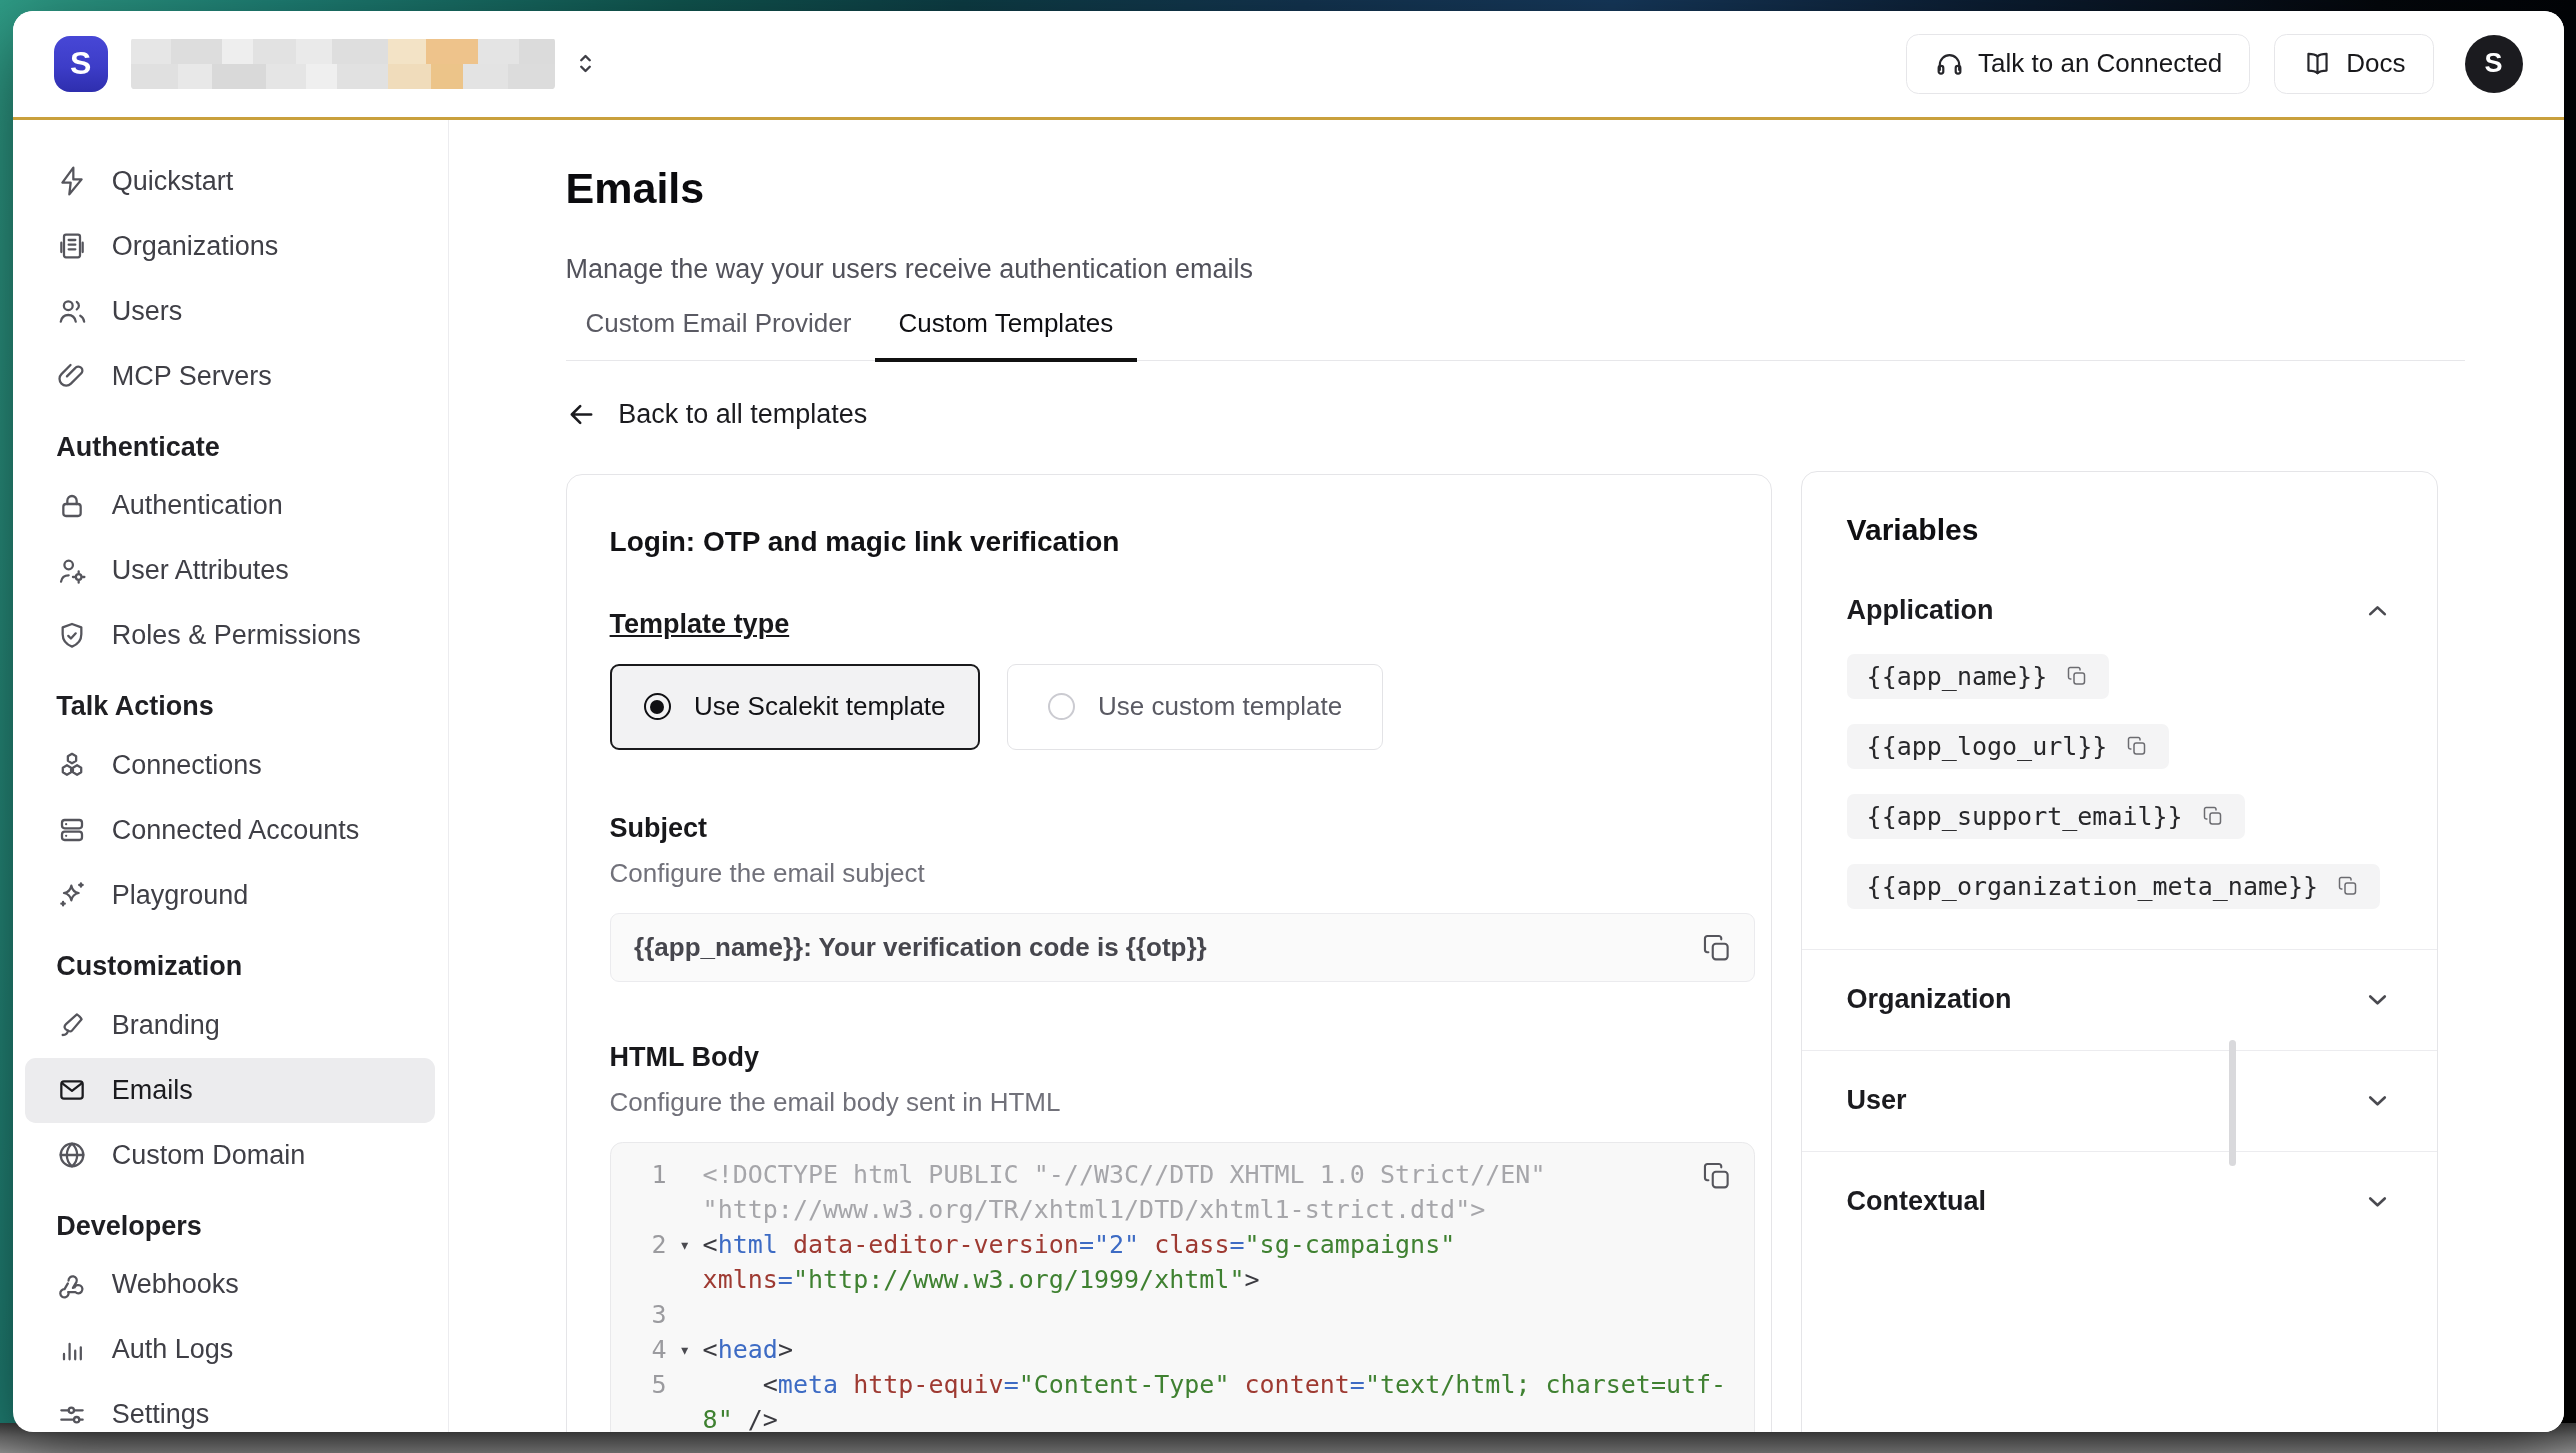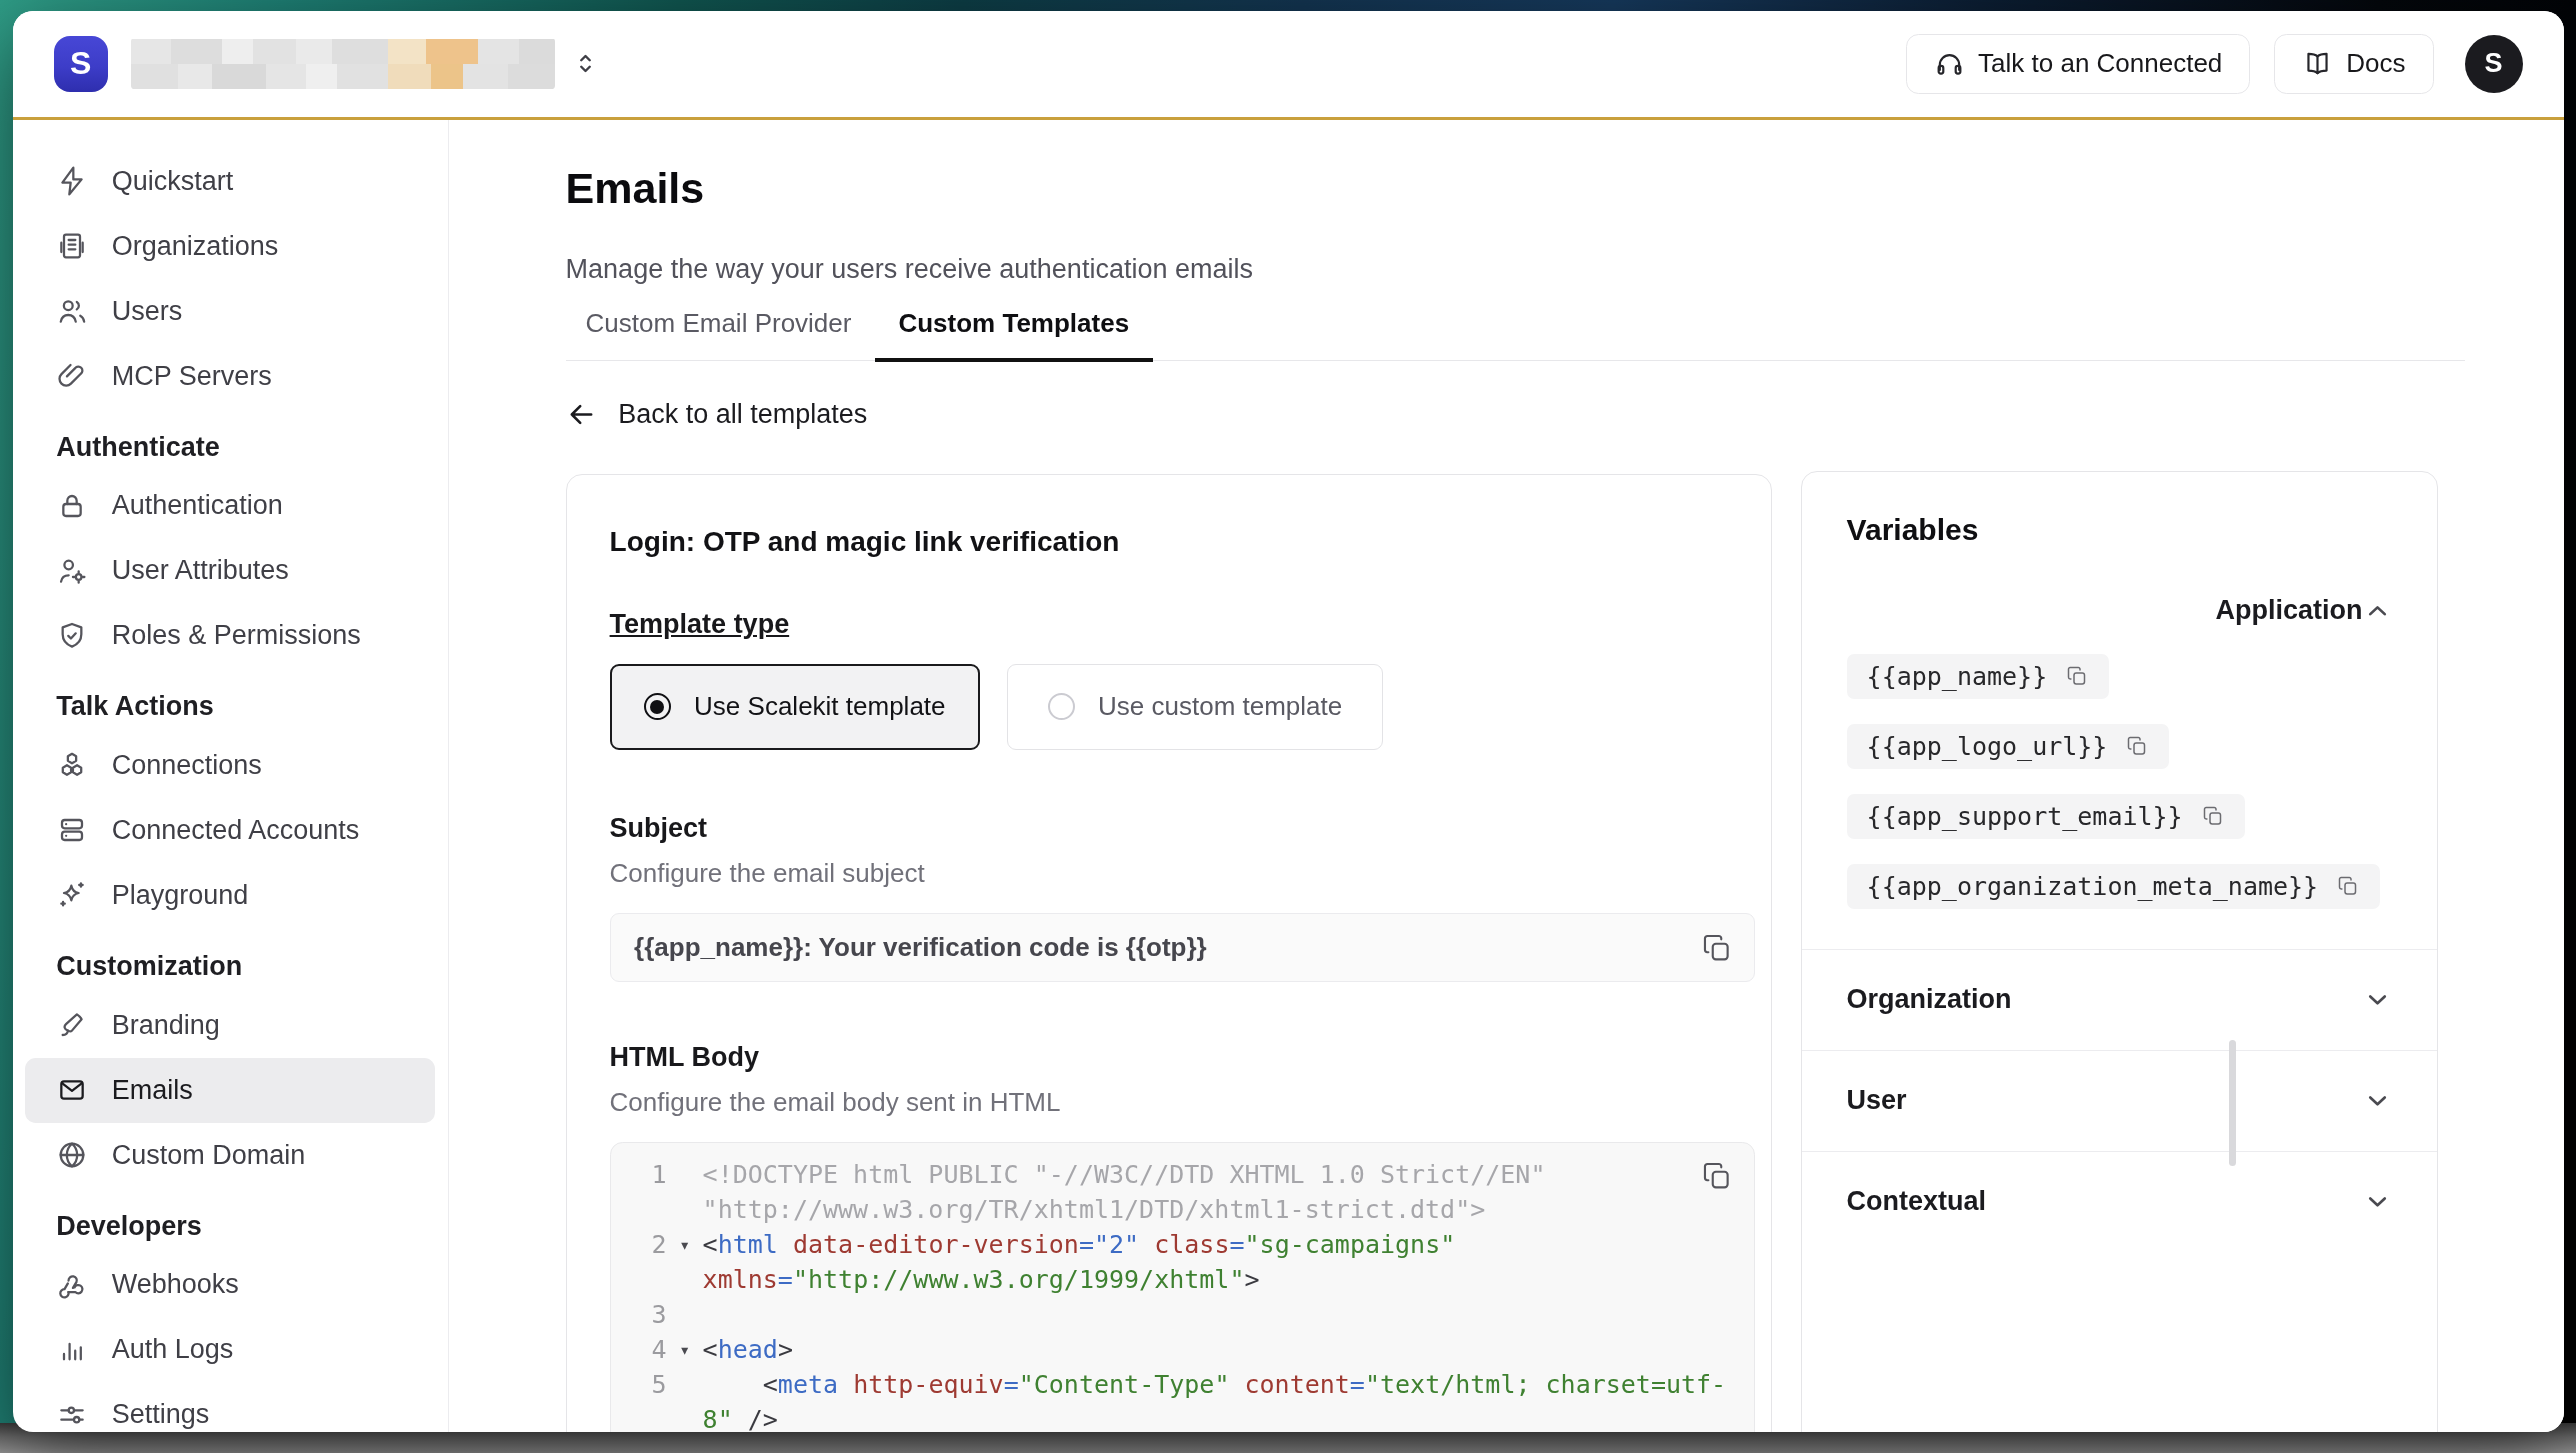--- a/index.html
+++ b/index.html
@@ -46,21 +46,21 @@
   .side-head{margin-top:12.6px;height:52px;display:flex;align-items:center;padding-left:31px;
     font-size:27px;font-weight:700;color:#1F1F23;}
   .main{flex:1;min-width:0;position:relative;padding:41px 0 0 117px;overflow:hidden;background:#fff;}
   .main-inner{width:1899px;}
   
   .page-title{font-size:43px;font-weight:600;color:#0B0B0E;line-height:54px;}
   .page-sub{margin-top:38px;font-size:27px;color:var(--text_mid);line-height:32px;}
   .tabs{margin-top:23px;display:flex;border-bottom:1.8px solid #E7E7EA;}
   .tab{font-size:26px;color:#5A5A63;font-weight:500;padding:0 23.5px 21.6px;cursor:pointer;position:relative;}
   .tab:first-child{padding-left:20px;}
-  .tab.active{color:#0F0F12;font-weight:700;}
+  .tab.active{color:#0F0F12;font-weight:400;}
   .tab.active::after{content:"";position:absolute;left:0;right:0;bottom:-1.8px;height:4.5px;background:#111;}
   .back-link{margin-top:38px;display:inline-flex;align-items:center;gap:21.6px;font-size:27px;font-weight:500;color:#1B1B1F;cursor:pointer;}
   .back-link .ic{width:31px;height:31px;}
   
   .content-row{margin-top:41px;display:flex;gap:29px;align-items:stretch;}
   .card{width:1206px;flex:0 0 auto;border:1.8px solid var(--border);border-radius:16px;background:#fff;
     padding:51px 18px 54px 43px;min-height:1064px;}
   .card-title{font-size:28px;font-weight:650;color:#121215;}
   .field-label{font-size:27px;font-weight:650;color:#18181B;}
   .field-desc{margin-top:14.4px;font-size:26px;color:var(--text_soft);}
@@ -84,21 +84,21 @@
   .code-row{display:flex;white-space:pre;}
   .code-row .gutter{width:56px;text-align:right;color:#9B9B9F;flex:0 0 auto;}
   .code-row .fold{width:36px;text-align:center;color:#4A4A50;font-size:18px;flex:0 0 auto;}
   .code-row .code{flex:1;min-width:0;color:#3A3A40;}
   .tk-plain{color:#3A3A40;} .tk-muted{color:var(--code_muted);} .tk-tag{color:var(--code_tag);}
   .tk-attr{color:var(--code_attr);} .tk-eq{color:var(--code_tag);} .tk-num{color:var(--code_tag);} .tk-str{color:var(--code_str);}
   
   .vars{width:637px;flex:0 0 auto;border:1.8px solid var(--border);border-radius:16px;background:#fff;
     margin-top:-3.6px;overflow:hidden;display:flex;flex-direction:column;}
   .vars-title{padding:41px 45px 0;font-size:30px;font-weight:650;color:#0F0F12;}
-  .vars-sec-head{padding:0 45px;height:87px;display:flex;align-items:center;justify-content:flex-end;
+  .vars-sec-head{padding:0 45px;height:87px;display:flex;align-items:center;justify-content:space-between;
     font-size:27px;font-weight:550;color:#1B1B1F;cursor:pointer;}
   .vars-sec-head .ic{width:29px;height:29px;color:#4A4A50;}
   .app-head{margin-top:20px;}
   .chips{padding:0 45px 40px;display:flex;flex-direction:column;gap:25px;align-items:flex-start;}
   .chip{display:inline-flex;align-items:center;gap:18px;background:#F4F4F5;border-radius:7.2px;padding:8px 20px;
     font-family:"DejaVu Sans Mono",monospace;font-size:25px;color:#27272A;cursor:pointer;}
   .chip .ic{width:24px;height:24px;color:#6B6B70;}
   .vars-row{border-top:1.8px solid #ECECEF;height:101px;padding:0 45px;display:flex;align-items:center;justify-content:space-between;
     font-size:27px;font-weight:550;color:#1B1B1F;cursor:pointer;}
   .vars-row .ic{width:29px;height:29px;color:#4A4A50;}

